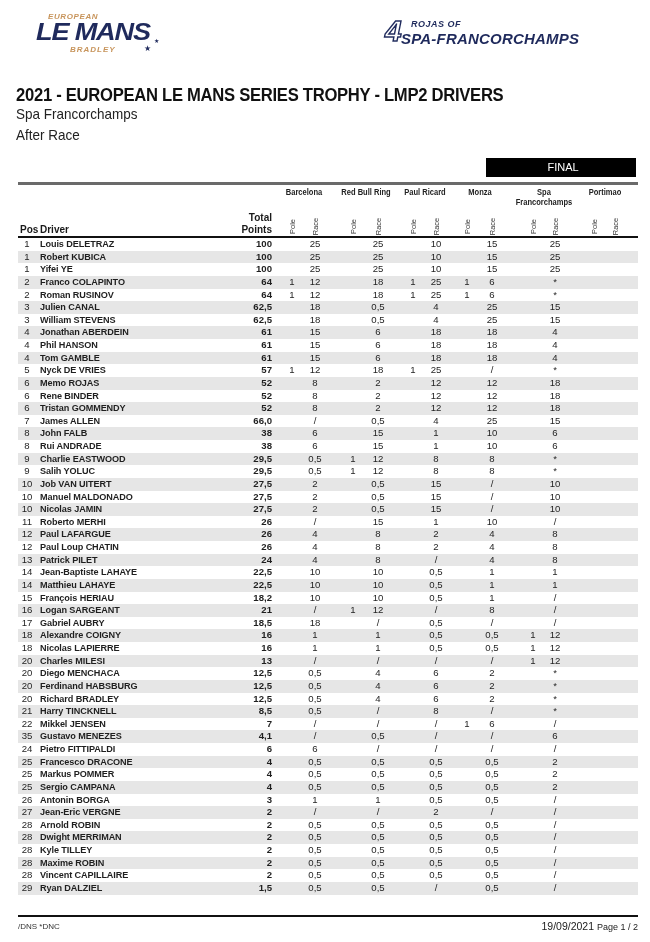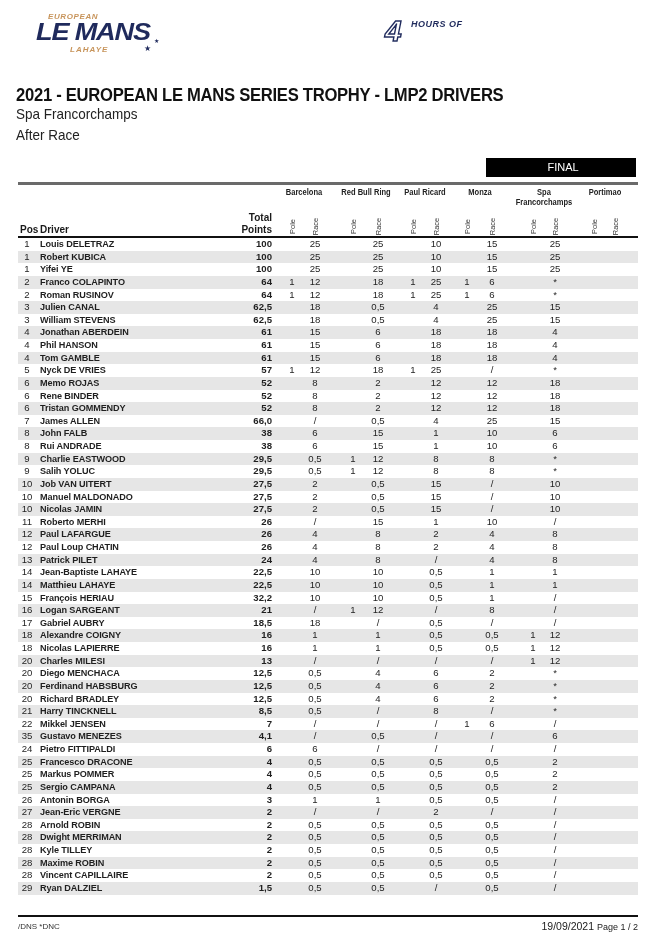--- a/index.html
+++ b/index.html
@@ -43,27 +43,28 @@
   #foot-legend { left:18px; top:922px; font-size:8px; color:#333; }
   #foot-date { right:12px; top:920px; font-size:10.5px; color:#222; }
   #foot-date .pg { font-size:9px; }
 </style>
 </head>
 <body>
 
 <div id="logo-elms" class="abs">
   <span class="eu">EUROPEAN</span>
   <span class="lm">LE MANS</span>
-  <span class="se">LAHAYE</span>
+  <span class="se">BRADLEY</span>
   <span class="st1">★</span>
   <span class="st2">★</span>
 </div>
 <div id="logo-spa" class="abs">
   <span class="four">4</span>
-  <span class="hof">HOURS OF</span>
+  <span class="hof">ROJAS OF</span>
+  <span class="spa">SPA-FRANCORCHAMPS</span>
 </div>
 
 <div id="title" class="abs">2021 - EUROPEAN LE MANS SERIES TROPHY - LMP2 DRIVERS</div>
 <div id="subtitle" class="abs">Spa Francorchamps</div>
 <div id="subtitle2" class="abs">After Race</div>
 <div id="final-badge" class="abs"><span>FINAL</span></div>
 <div id="hdr-rule" class="abs"></div>
 
 <div id="venue-headers">
     <div class="abs venue" style="left: 263.5px; width: 80px;">
@@ -579,21 +580,21 @@
       <span class="c-pole" style="left: 443px;"></span>
       <span class="c-race" style="left: 462px;">1</span>
       <span class="c-pole" style="left: 509px;"></span>
       <span class="c-race" style="left: 525px;">1</span>
       <span class="c-pole" style="left: 570px;"></span>
       <span class="c-race" style="left: 585px;"></span>
     </div>
     <div class="row">
       <span class="c-pos">15</span>
       <span class="c-drv">François HERIAU</span>
-      <span class="c-tot">32,2</span>
+      <span class="c-tot">18,2</span>
       <span class="c-pole" style="left: 268px;"></span>
       <span class="c-race" style="left: 285px;">10</span>
       <span class="c-pole" style="left: 329px;"></span>
       <span class="c-race" style="left: 348px;">10</span>
       <span class="c-pole" style="left: 389px;"></span>
       <span class="c-race" style="left: 406px;">0,5</span>
       <span class="c-pole" style="left: 443px;"></span>
       <span class="c-race" style="left: 462px;">1</span>
       <span class="c-pole" style="left: 509px;"></span>
       <span class="c-race" style="left: 525px;">/</span>

